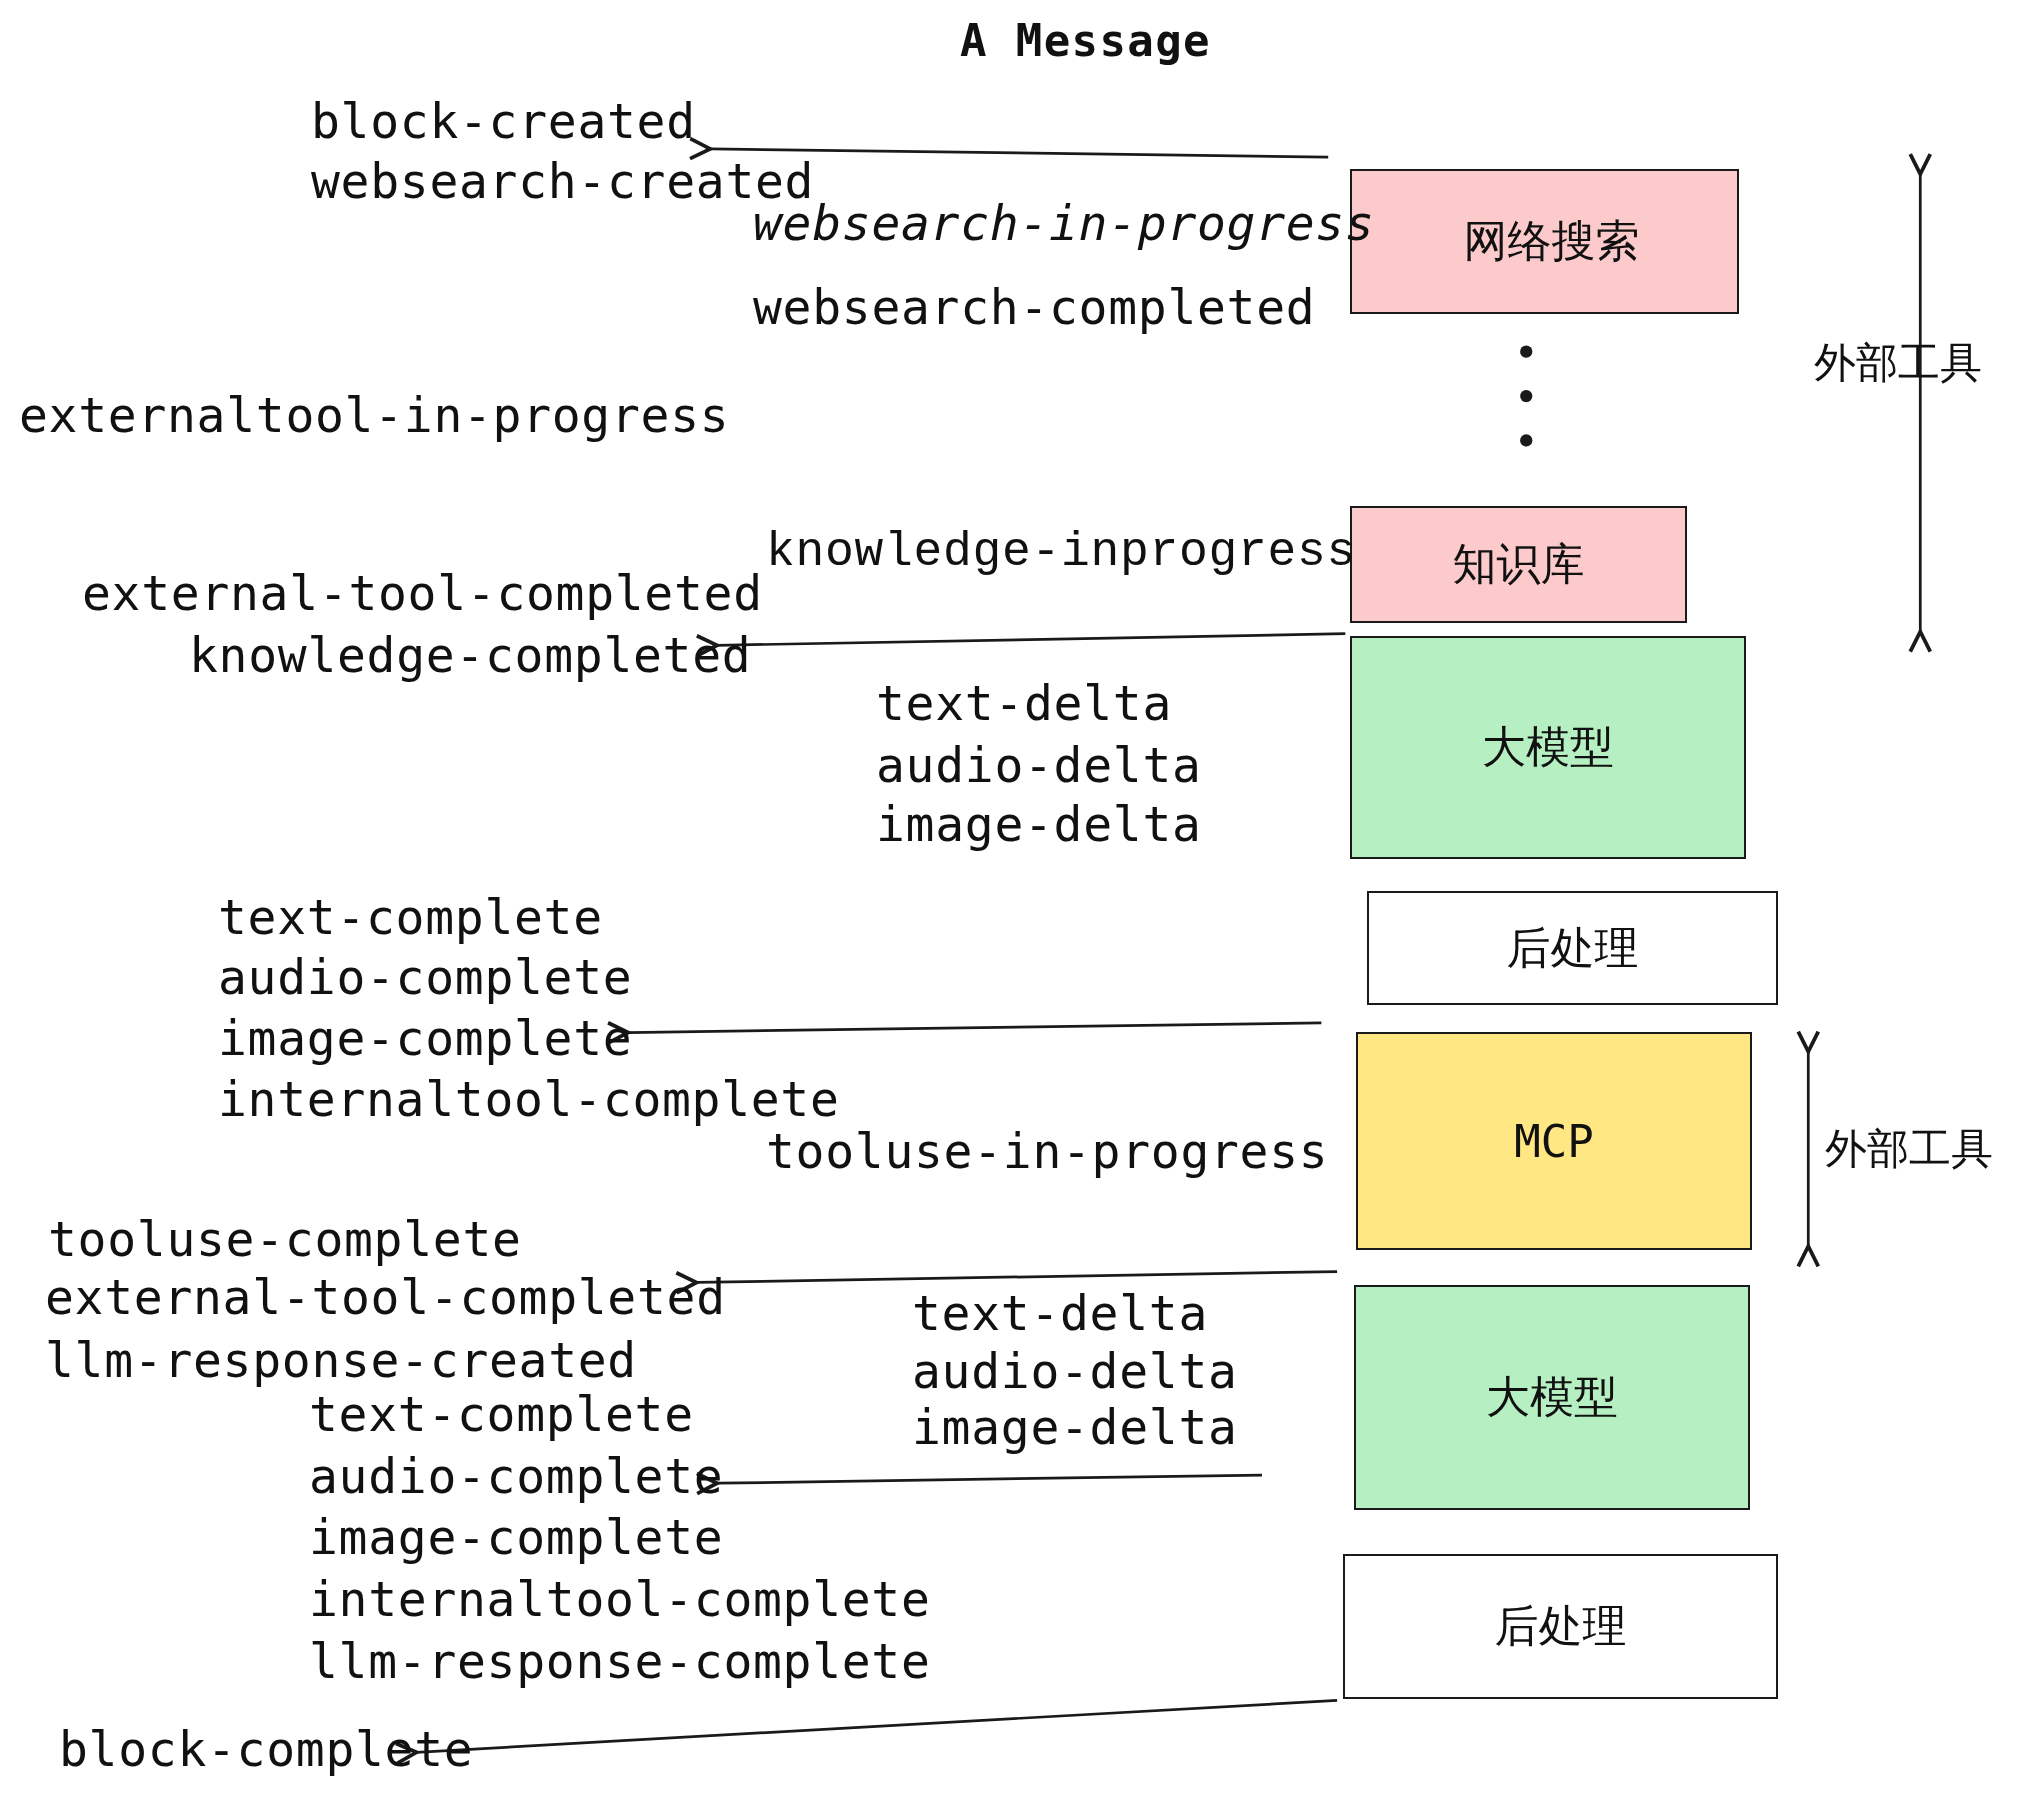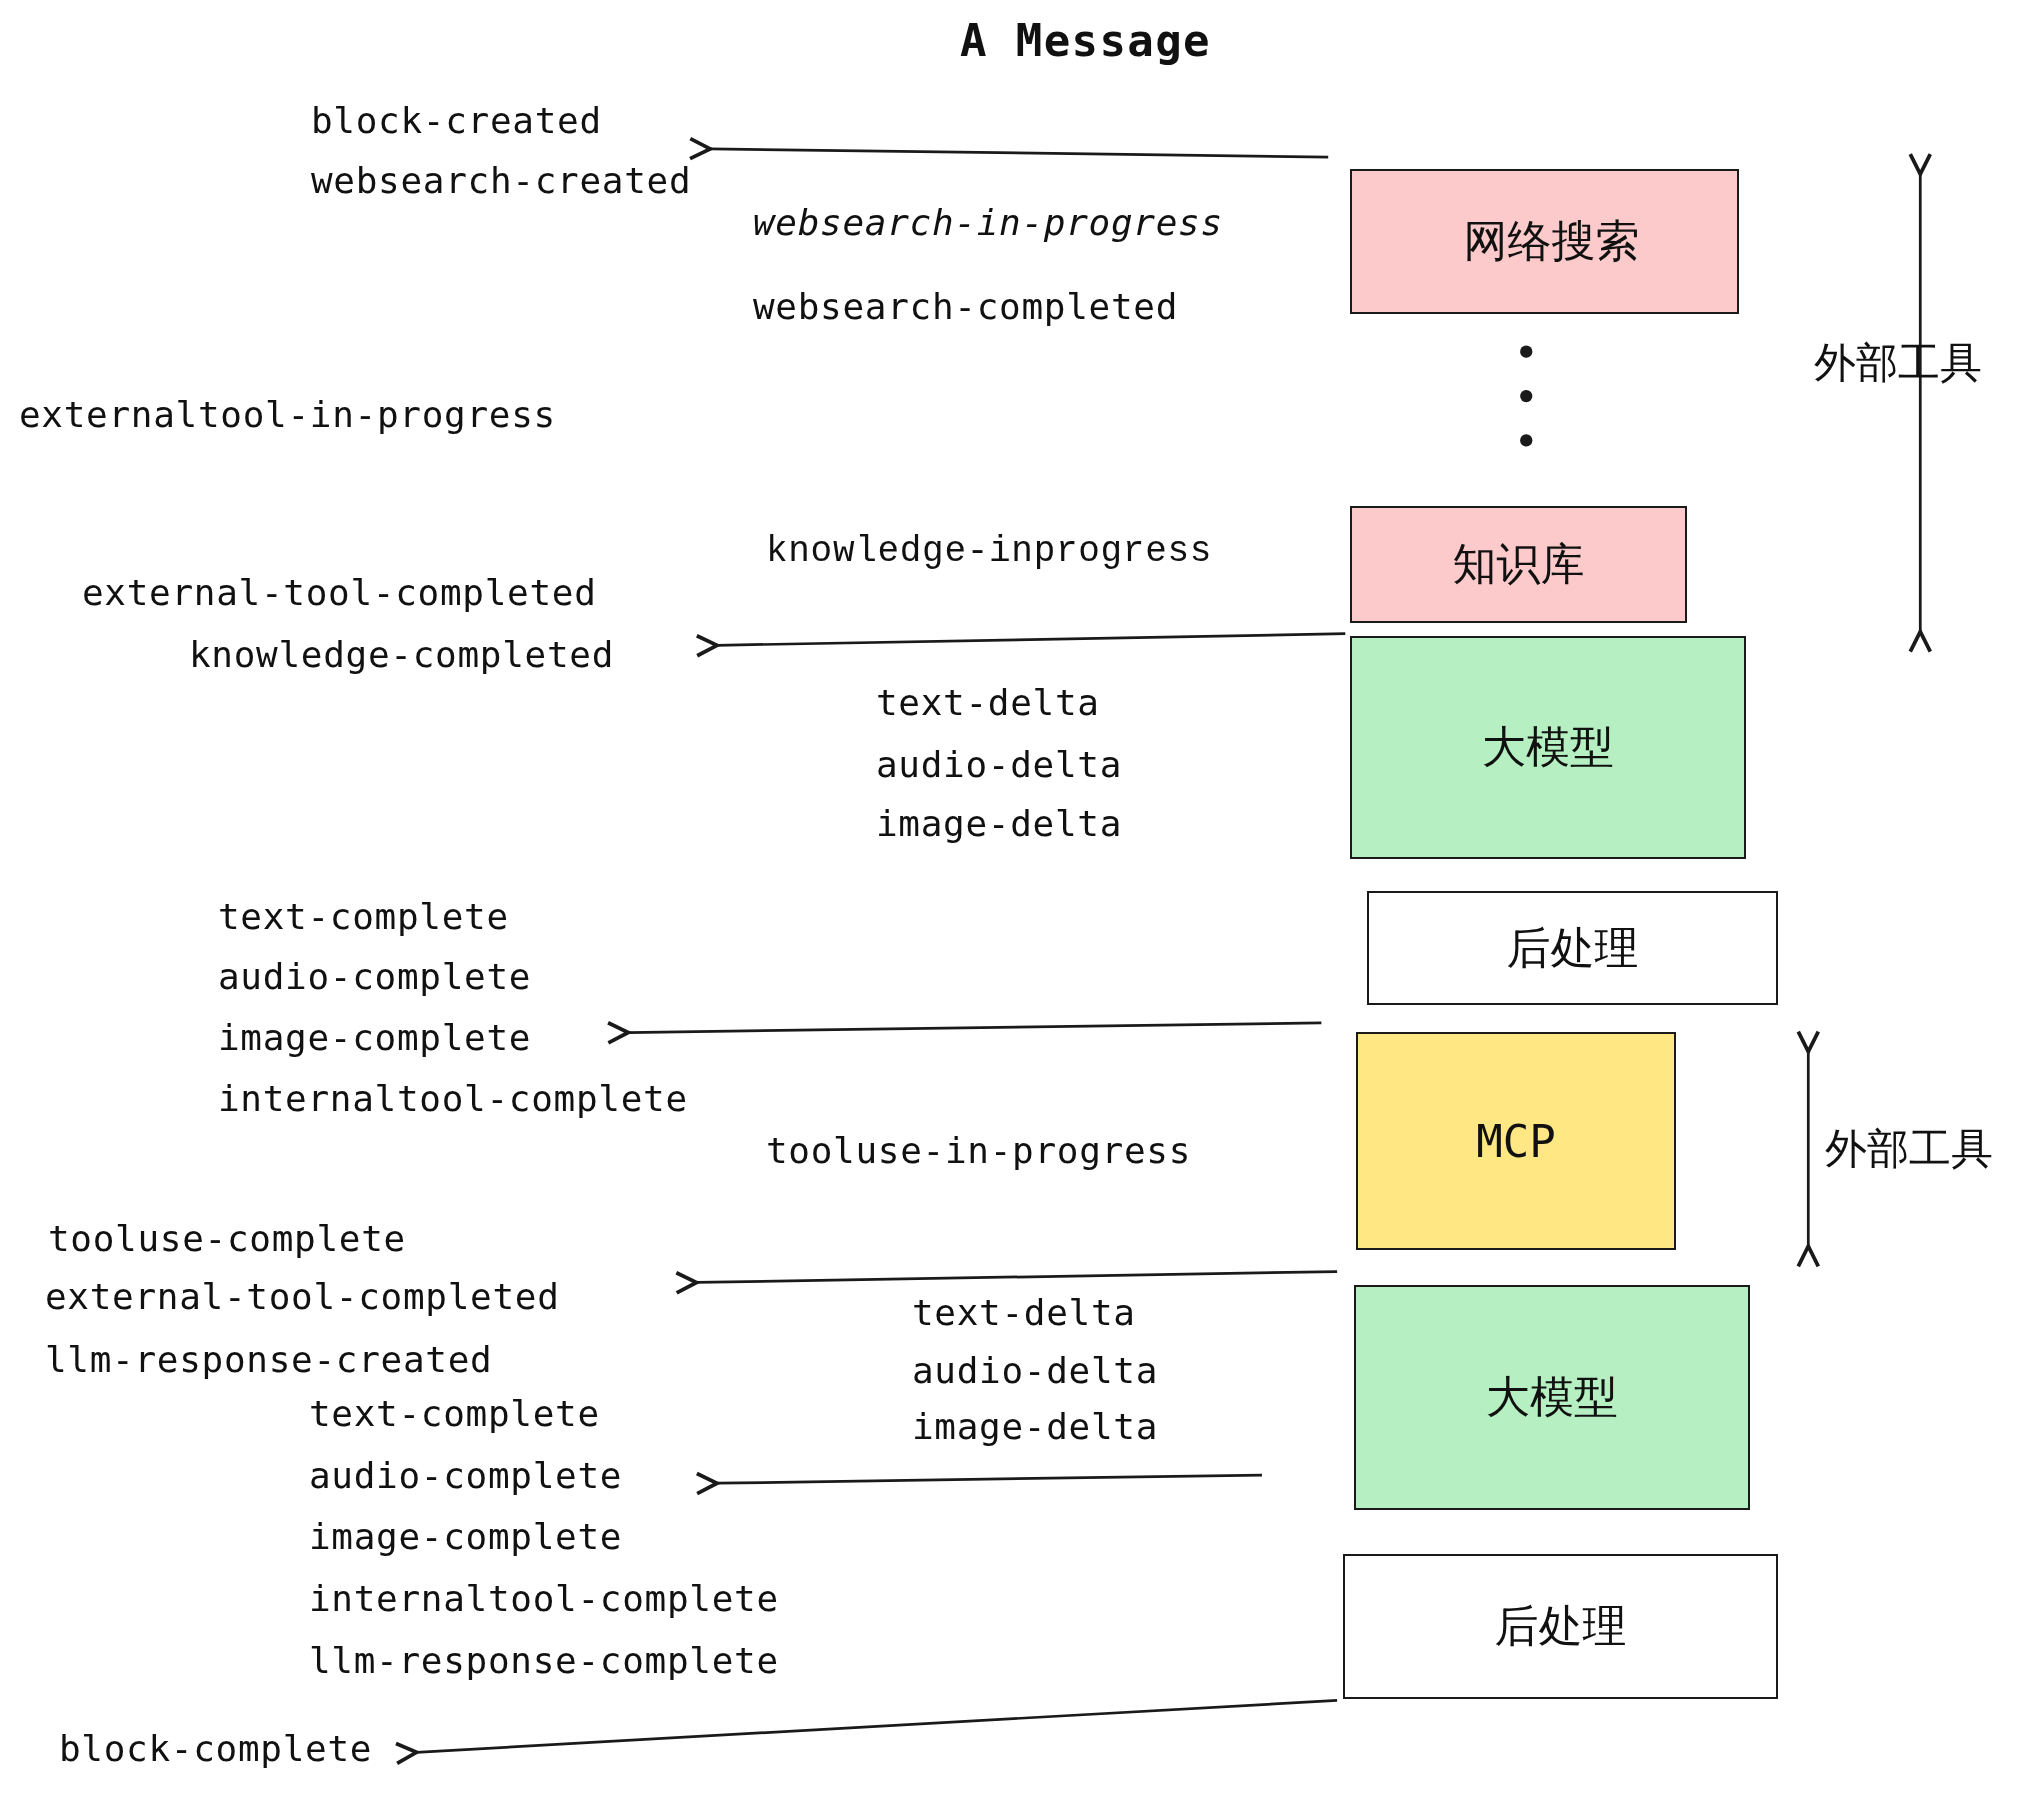--- a/index.html
+++ b/index.html
@@ -14,21 +14,21 @@
   }
   .title {
     position: absolute;
     font-size: 44px;
     font-weight: bold;
     letter-spacing: 1.4px;
     white-space: nowrap;
   }
   .ev {
     position: absolute;
-    font-size: 36px;
+    font-size: 48px;
     line-height: 46px;
     white-space: nowrap;
     letter-spacing: 0.7px;
   }
   .nodebox {
     position: absolute;
     border: 2.7px solid #1a1a1a;
     display: flex;
     align-items: center;
     justify-content: center;
@@ -81,21 +81,21 @@
   </svg>
 
   <div class="nodebox" style="left:1350px; top:169px; width:389px; height:145px; background:#fccaca;padding-left:14px;">网络搜索</div>
 
   <div class="nodebox" style="left:1350px; top:506px; width:337px; height:117px; background:#fccaca;">知识库</div>
 
   <div class="nodebox" style="left:1350px; top:636px; width:396px; height:223px; background:#b6f0c2;">大模型</div>
 
   <div class="nodebox" style="left:1367px; top:891px; width:411px; height:114px; background:#ffffff;">后处理</div>
 
-  <div class="nodebox mono-box-label" style="left:1356px; top:1032px; width:320px; height:218px; background:#ffe784;">MCP</div>
+  <div class="nodebox mono-box-label" style="left:1356px; top:1032px; width:396px; height:218px; background:#ffe784;">MCP</div>
 
   <div class="nodebox" style="left:1354px; top:1285px; width:396px; height:225px; background:#b6f0c2;">大模型</div>
 
   <div class="nodebox" style="left:1343px; top:1554px; width:435px; height:145px; background:#ffffff;">后处理</div>
 
   <div class="sidelabel" style="left:1814px; top:335px;">外部工具</div>
   <div class="sidelabel" style="left:1825px; top:1121px;">外部工具</div>
 
   <div class="ev" style="left:311px; top:98px;">block-created</div>
   <div class="ev" style="left:311px; top:158px;">websearch-created</div>

